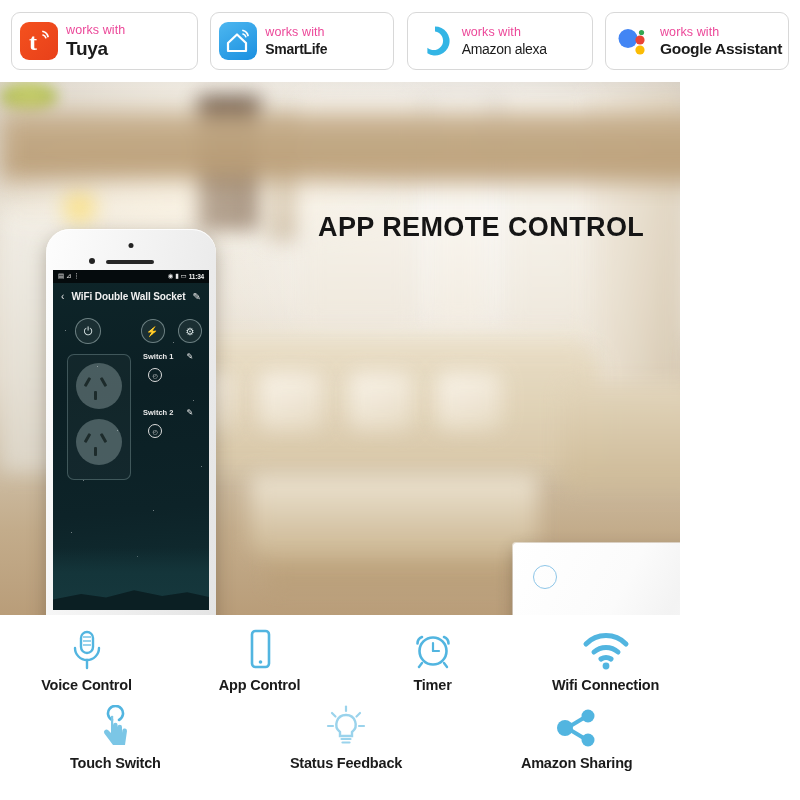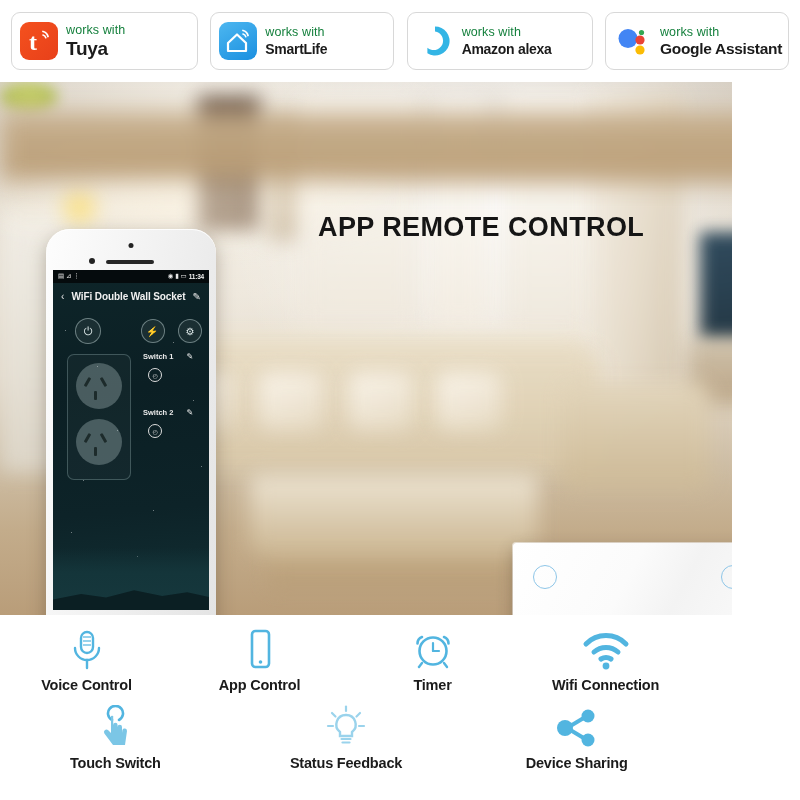--- a/index.html
+++ b/index.html
@@ -28,34 +28,34 @@
     display:flex;align-items:center;
     padding:0 9px 0 8px;
     box-sizing:border-box;
   }
   .badge-b1{width:187px;}
   .badge-b2{width:184px;}
   .badge-b3{width:186px;}
   .badge-b4{width:184px;}
   .badge-logo{flex:0 0 auto;margin-right:8px;display:flex;align-items:center;justify-content:center;}
   .badge-text{display:flex;flex-direction:column;line-height:1;}
-  .badge-works{font-size:12.5px;color:#15803d;margin-bottom:3px;font-weight:400;letter-spacing:.1px;}
+  .badge-works{font-size:12.5px;color:#ec4899;margin-bottom:3px;font-weight:400;letter-spacing:.1px;}
   .badge-brand{font-size:19px;color:#1b1b1b;font-weight:700;letter-spacing:-.3px;white-space:nowrap;}
   .badge-brand.small{font-size:14px;}
   .badge-brand.smaller{font-size:15.5px;}
-  .badge-brand.thin{font-weight:700;}
+  .badge-brand.thin{font-weight:400;}
 
   
   .tile{width:38px;height:38px;border-radius:9px;position:relative;}
   .tile-tuya{background:linear-gradient(135deg,#f4511e 0%,#e8401a 100%);}
   .tile-smart{background:linear-gradient(150deg,#4db7f0 0%,#1a8fe0 100%);}
 
   
   .hero{
-    position:absolute;top:82px;left:0;width:732px;height:533px;
+    position:absolute;top:82px;left:0;width:680px;height:533px;
     overflow:hidden;
   }
   
   .hero-bg{
     position:absolute;inset:0;
     background:
       radial-gradient(circle at 68% 22%, rgba(255,255,255,.85) 0%, rgba(255,255,255,0) 42%),
       radial-gradient(circle at 30% 12%, rgba(255,252,245,.75) 0%, rgba(255,255,255,0) 38%),
       linear-gradient(180deg,#d6cec2 0%, #ddd5c9 14%, #e4dccf 26%, #e7dfd2 40%, #e3d9ca 55%, #cdbda4 72%, #c3ac8b 84%, #b99d79 100%);
   }
@@ -465,20 +465,20 @@
       <div class="fcell">
         <span class="ficon">
           <svg width="46" height="42" viewBox="0 0 46 42">
             <line x1="13" y1="21" x2="33" y2="9" stroke="#52b5e0" stroke-width="4"></line>
             <line x1="13" y1="21" x2="33" y2="33" stroke="#52b5e0" stroke-width="4"></line>
             <circle cx="11" cy="21" r="8" fill="#52b5e0"></circle>
             <circle cx="34" cy="9" r="6.5" fill="#52b5e0"></circle>
             <circle cx="34" cy="33" r="6.5" fill="#52b5e0"></circle>
           </svg>
         </span>
-        <span class="flabel">Device Sharing</span>
+        <span class="flabel">Amazon Sharing</span>
       </div>
 
     </div>
 
   </div>
 
 </div>
 
 </body></html>

